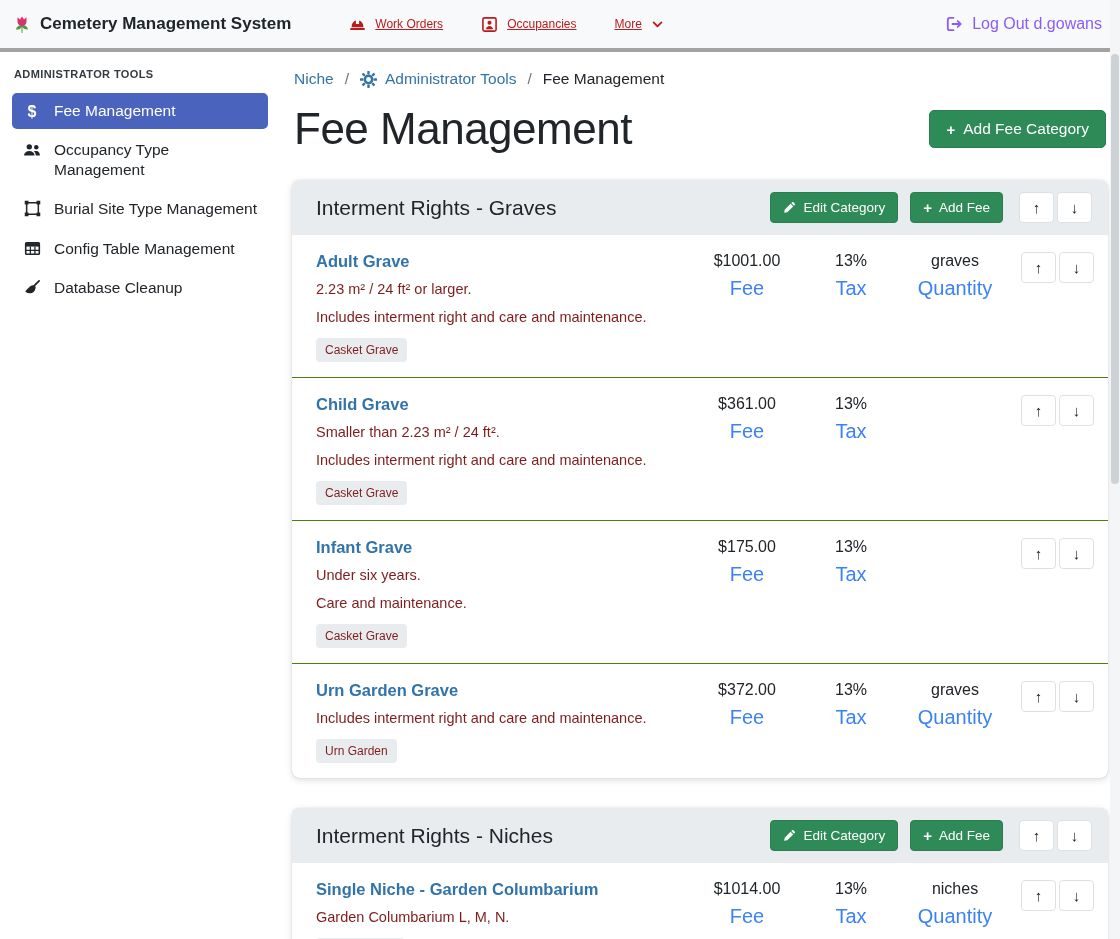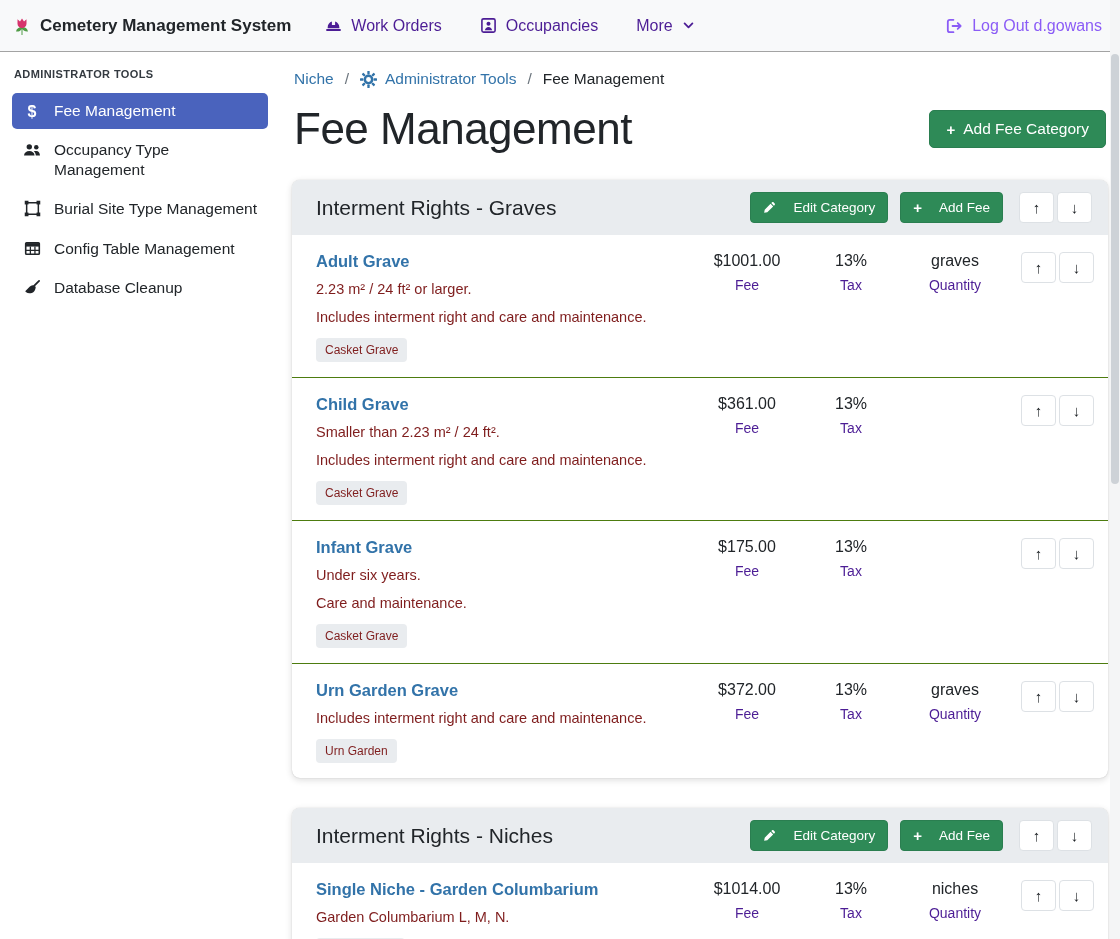--- a/index.html
+++ b/index.html
@@ -4,26 +4,26 @@
 <style>
   * { margin:0; padding:0; box-sizing:border-box; }
   html,body { width:1120px; height:939px; overflow:hidden; background:#fff;
     font-family:"Liberation Sans","DejaVu Sans",sans-serif; color:#212529; }
   body { position:relative; }
   a { text-decoration:none; cursor:pointer; }
   button { font-family:inherit; cursor:pointer; }
 
   
   .navbar { height:52px; background:#f8f9fa; display:flex; align-items:center;
-    padding:0 18px 0 12px; border-bottom:1px solid #a3a3a3; }
+    padding:0 18px 0 12px; border-bottom:4px solid #a3a3a3;gap:24px; }
   .brand { display:flex; align-items:center; gap:8px; color:#212529;
     font-size:17px; font-weight:700; }
   .icon { display:inline-flex; align-items:center; justify-content:center; }
   .nav-links { display:flex; align-items:center; gap:38px; margin-left:34px; }
-  .nav-item { display:flex; align-items:center; gap:9px; color:#4c1d95; font-size:16px; }
+  .nav-item { display:flex; align-items:center; gap:9px; color:#b91c1c; font-size:12px;text-decoration:underline; }
   .logout { margin-left:auto; display:flex; align-items:center; gap:9px;
     color:#8b5cf6; font-size:16px; }
 
   
   .layout { display:flex; height:887px; }
   .sidebar { width:280px; flex:none; padding-top:16px; background:#fff; }
   .sidebar-heading { padding:0 14px 10px; font-size:11px; font-weight:700;
     letter-spacing:.4px; color:#343a40; }
   .side-item { display:flex; gap:12px; align-items:flex-start; margin:3px 12px;
     padding:8px 10px; border-radius:5px; color:#212529; font-size:15.5px; line-height:1.3; }
@@ -40,21 +40,21 @@
   .breadcrumb .current { color:#212529; }
 
   .page-header { display:flex; align-items:center; justify-content:space-between;
     margin:16px 0 26px; padding:0 2px; }
   .page-title { font-size:44px; font-weight:500; letter-spacing:-.5px; color:#212529; }
 
   
   .btn-green { background:#2e8a57; color:#fff; border:1px solid #2a7e50;
     border-radius:5px; display:inline-flex; align-items:center; gap:8px; }
   .btn-lg { font-size:15.5px; padding:9px 16px; }
-  .btn-sm { font-size:13.5px; padding:7px 12px; border-radius:4px; gap:17px; }
+  .btn-sm { font-size:13.5px; padding:7px 12px; border-radius:4px; gap:7px; }
   .plus-glyph { font-weight:700; font-size:15px; line-height:1; }
   .btn-arrow { width:35px; height:31px; background:#fff; border:1px solid #dde1e5;
     border-radius:4px; font-size:15px; color:#212529; display:flex; align-items:center;
     justify-content:center; }
   .arrow-group { display:flex; gap:3px; }
 
   
   .card { background:#fff; border-radius:8px; margin-bottom:30px;
     box-shadow:0 0 1px rgba(0,0,0,.25), 0 2px 7px rgba(0,0,0,.14); overflow:hidden; }
   .card-header { background:#e9ecef; display:flex; align-items:center;
@@ -65,21 +65,21 @@
 
   .fee-row { display:flex; align-items:flex-start; padding:17px 14px 15px 24px; }
   .fee-row + .fee-row { border-top:1px solid #4d7c0f; }
   .fee-main { flex:1; padding-right:12px; }
   .fee-name { display:inline-block; color:#3273a9; font-weight:700; font-size:16.5px; margin-bottom:8px; }
   .fee-desc { font-size:14.5px; color:#7f1d1d; margin-bottom:7px; line-height:1.45; }
   .badge { display:inline-block; background:#e9ecef; color:#7f1d1d; font-size:12px;
     padding:5px 9px; border-radius:4px; margin-top:3px; }
   .fee-col { width:104px; flex:none; text-align:center; }
   .col-value { font-size:16px; color:#212529; }
-  .col-label { font-size:14px; color:#4c1d95; margin-top:7px; }
+  .col-label { font-size:20px; color:#3b82f6; margin-top:7px; }
   .fee-row .arrow-group { margin-left:14px; }
 
   
   .scrollbar-track { position:absolute; top:0; right:0; width:10px; height:939px; background:#f4f5f6; }
   .scrollbar-thumb { position:absolute; top:54px; right:1px; width:8px; height:430px;
     border-radius:4px; background:#cdd2d7; }
 </style>
 </head>
 <body>
 

